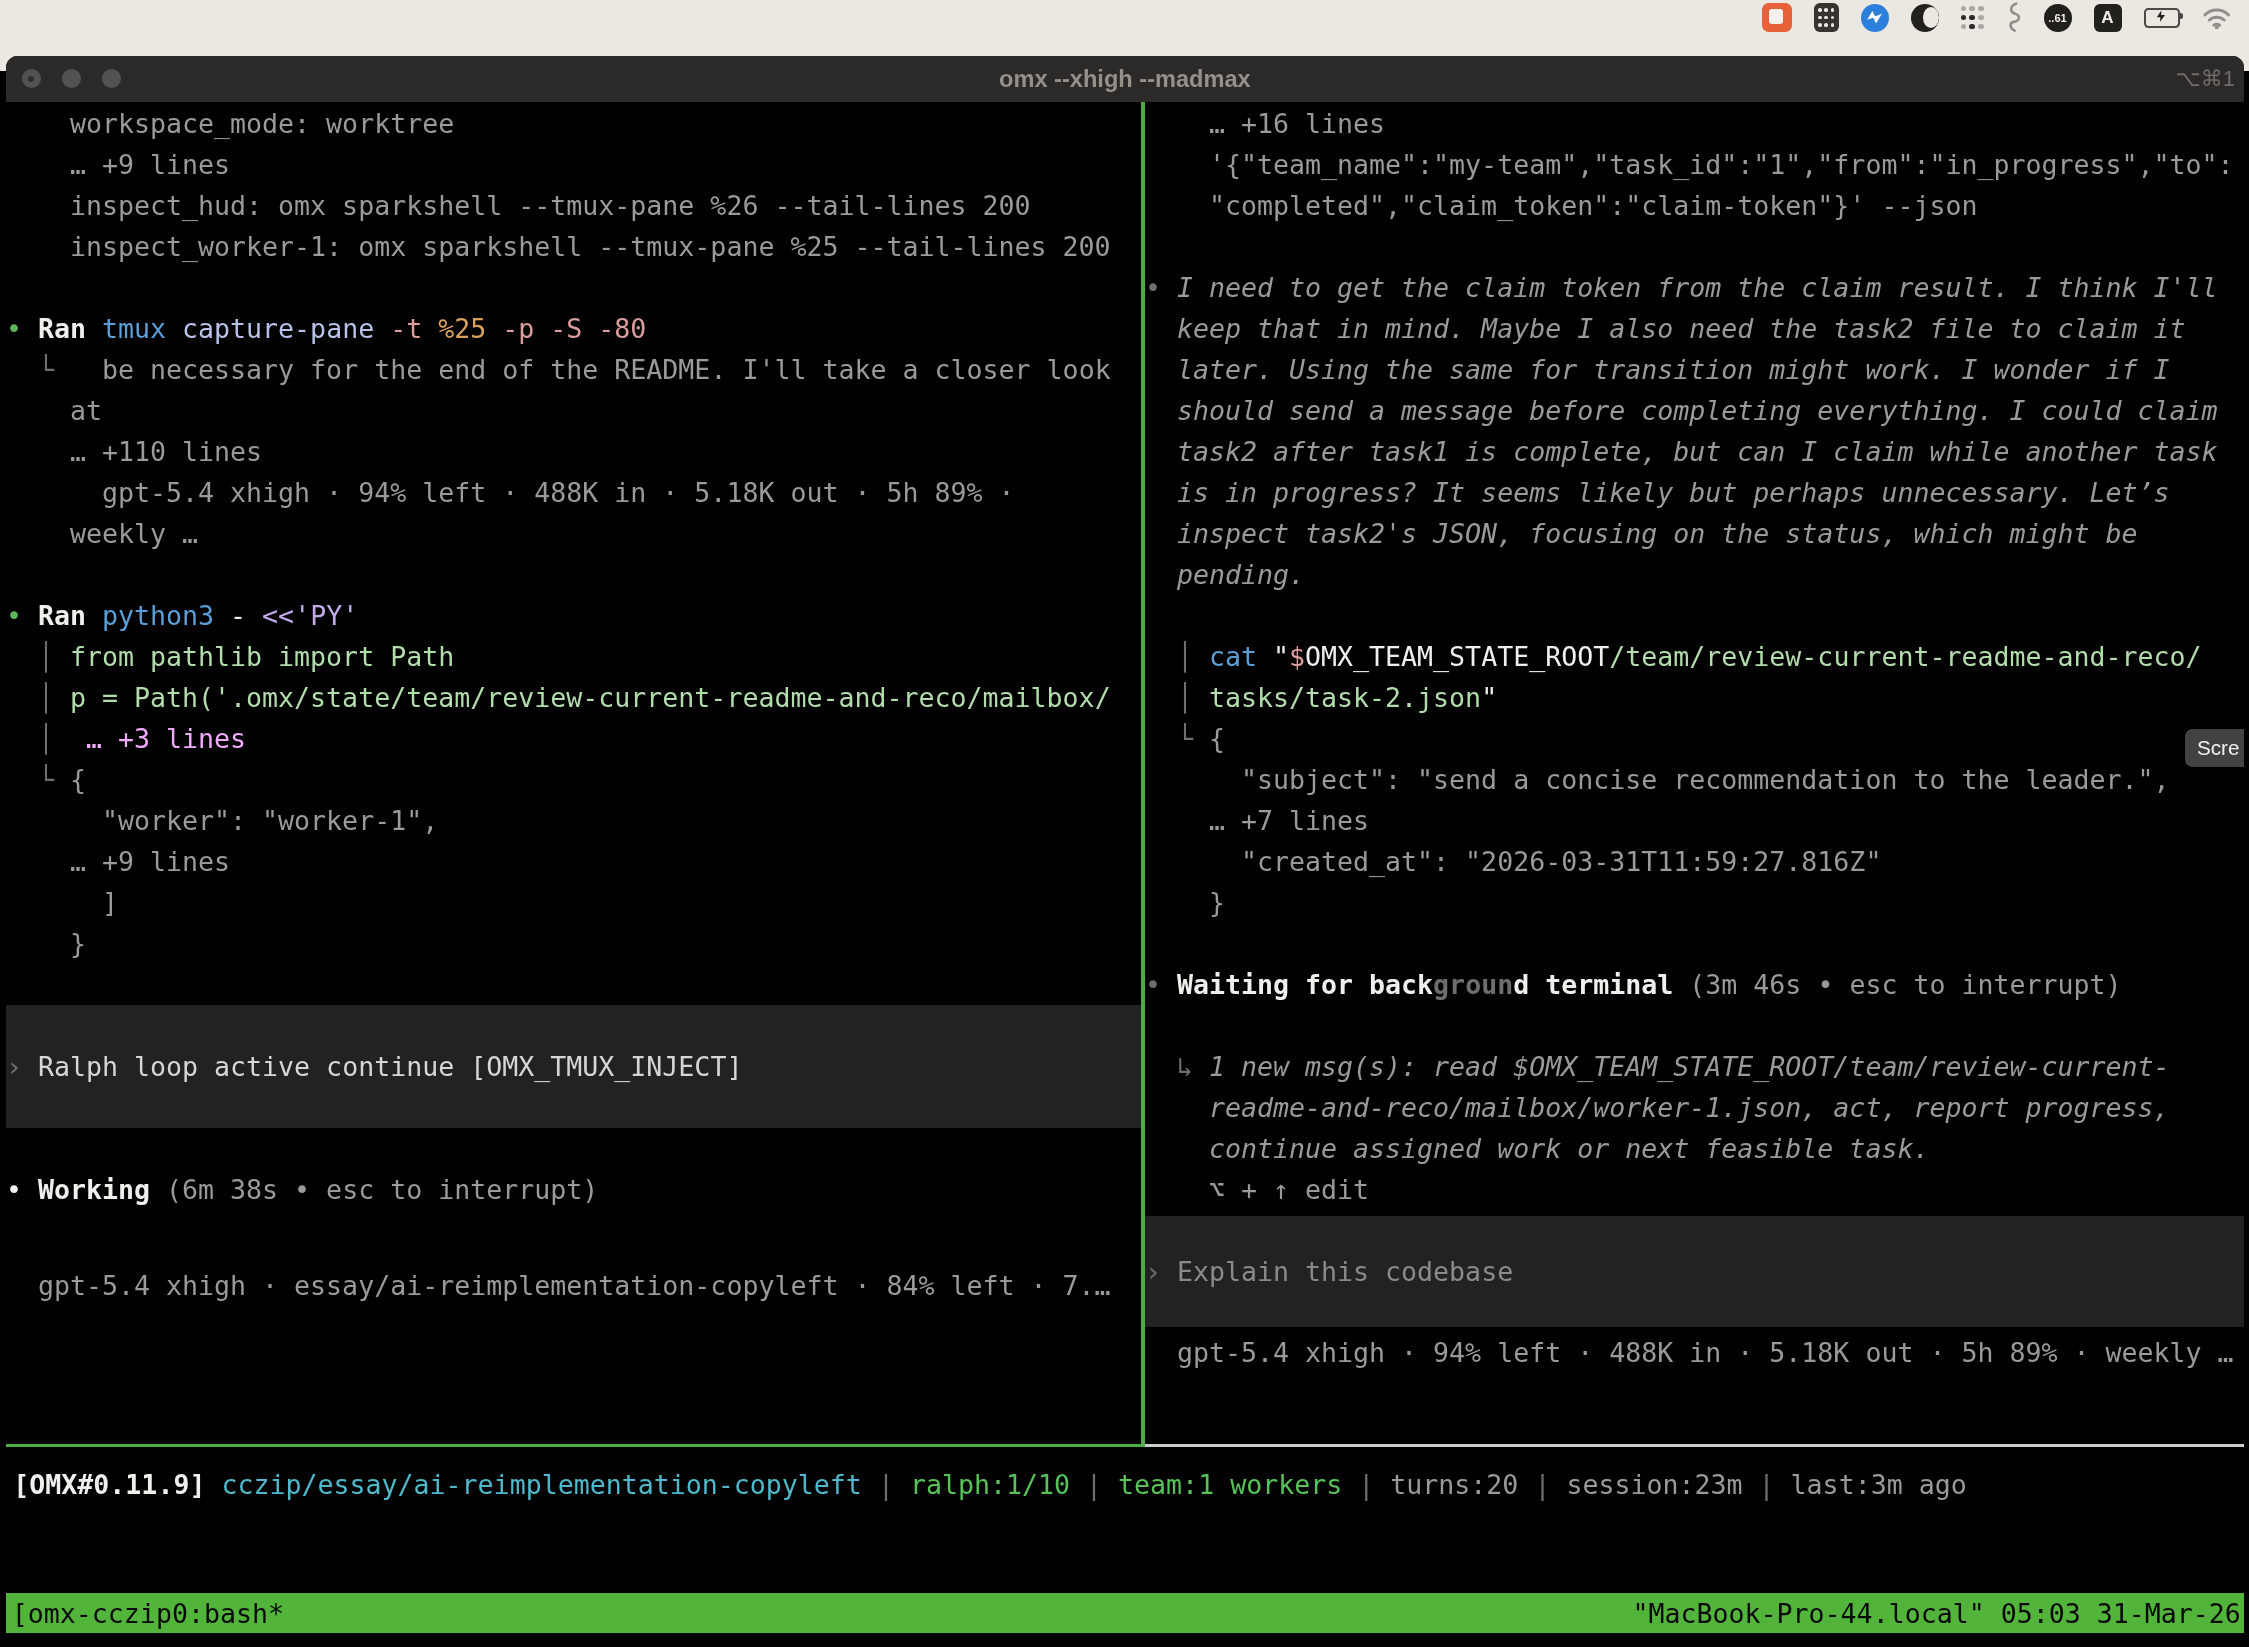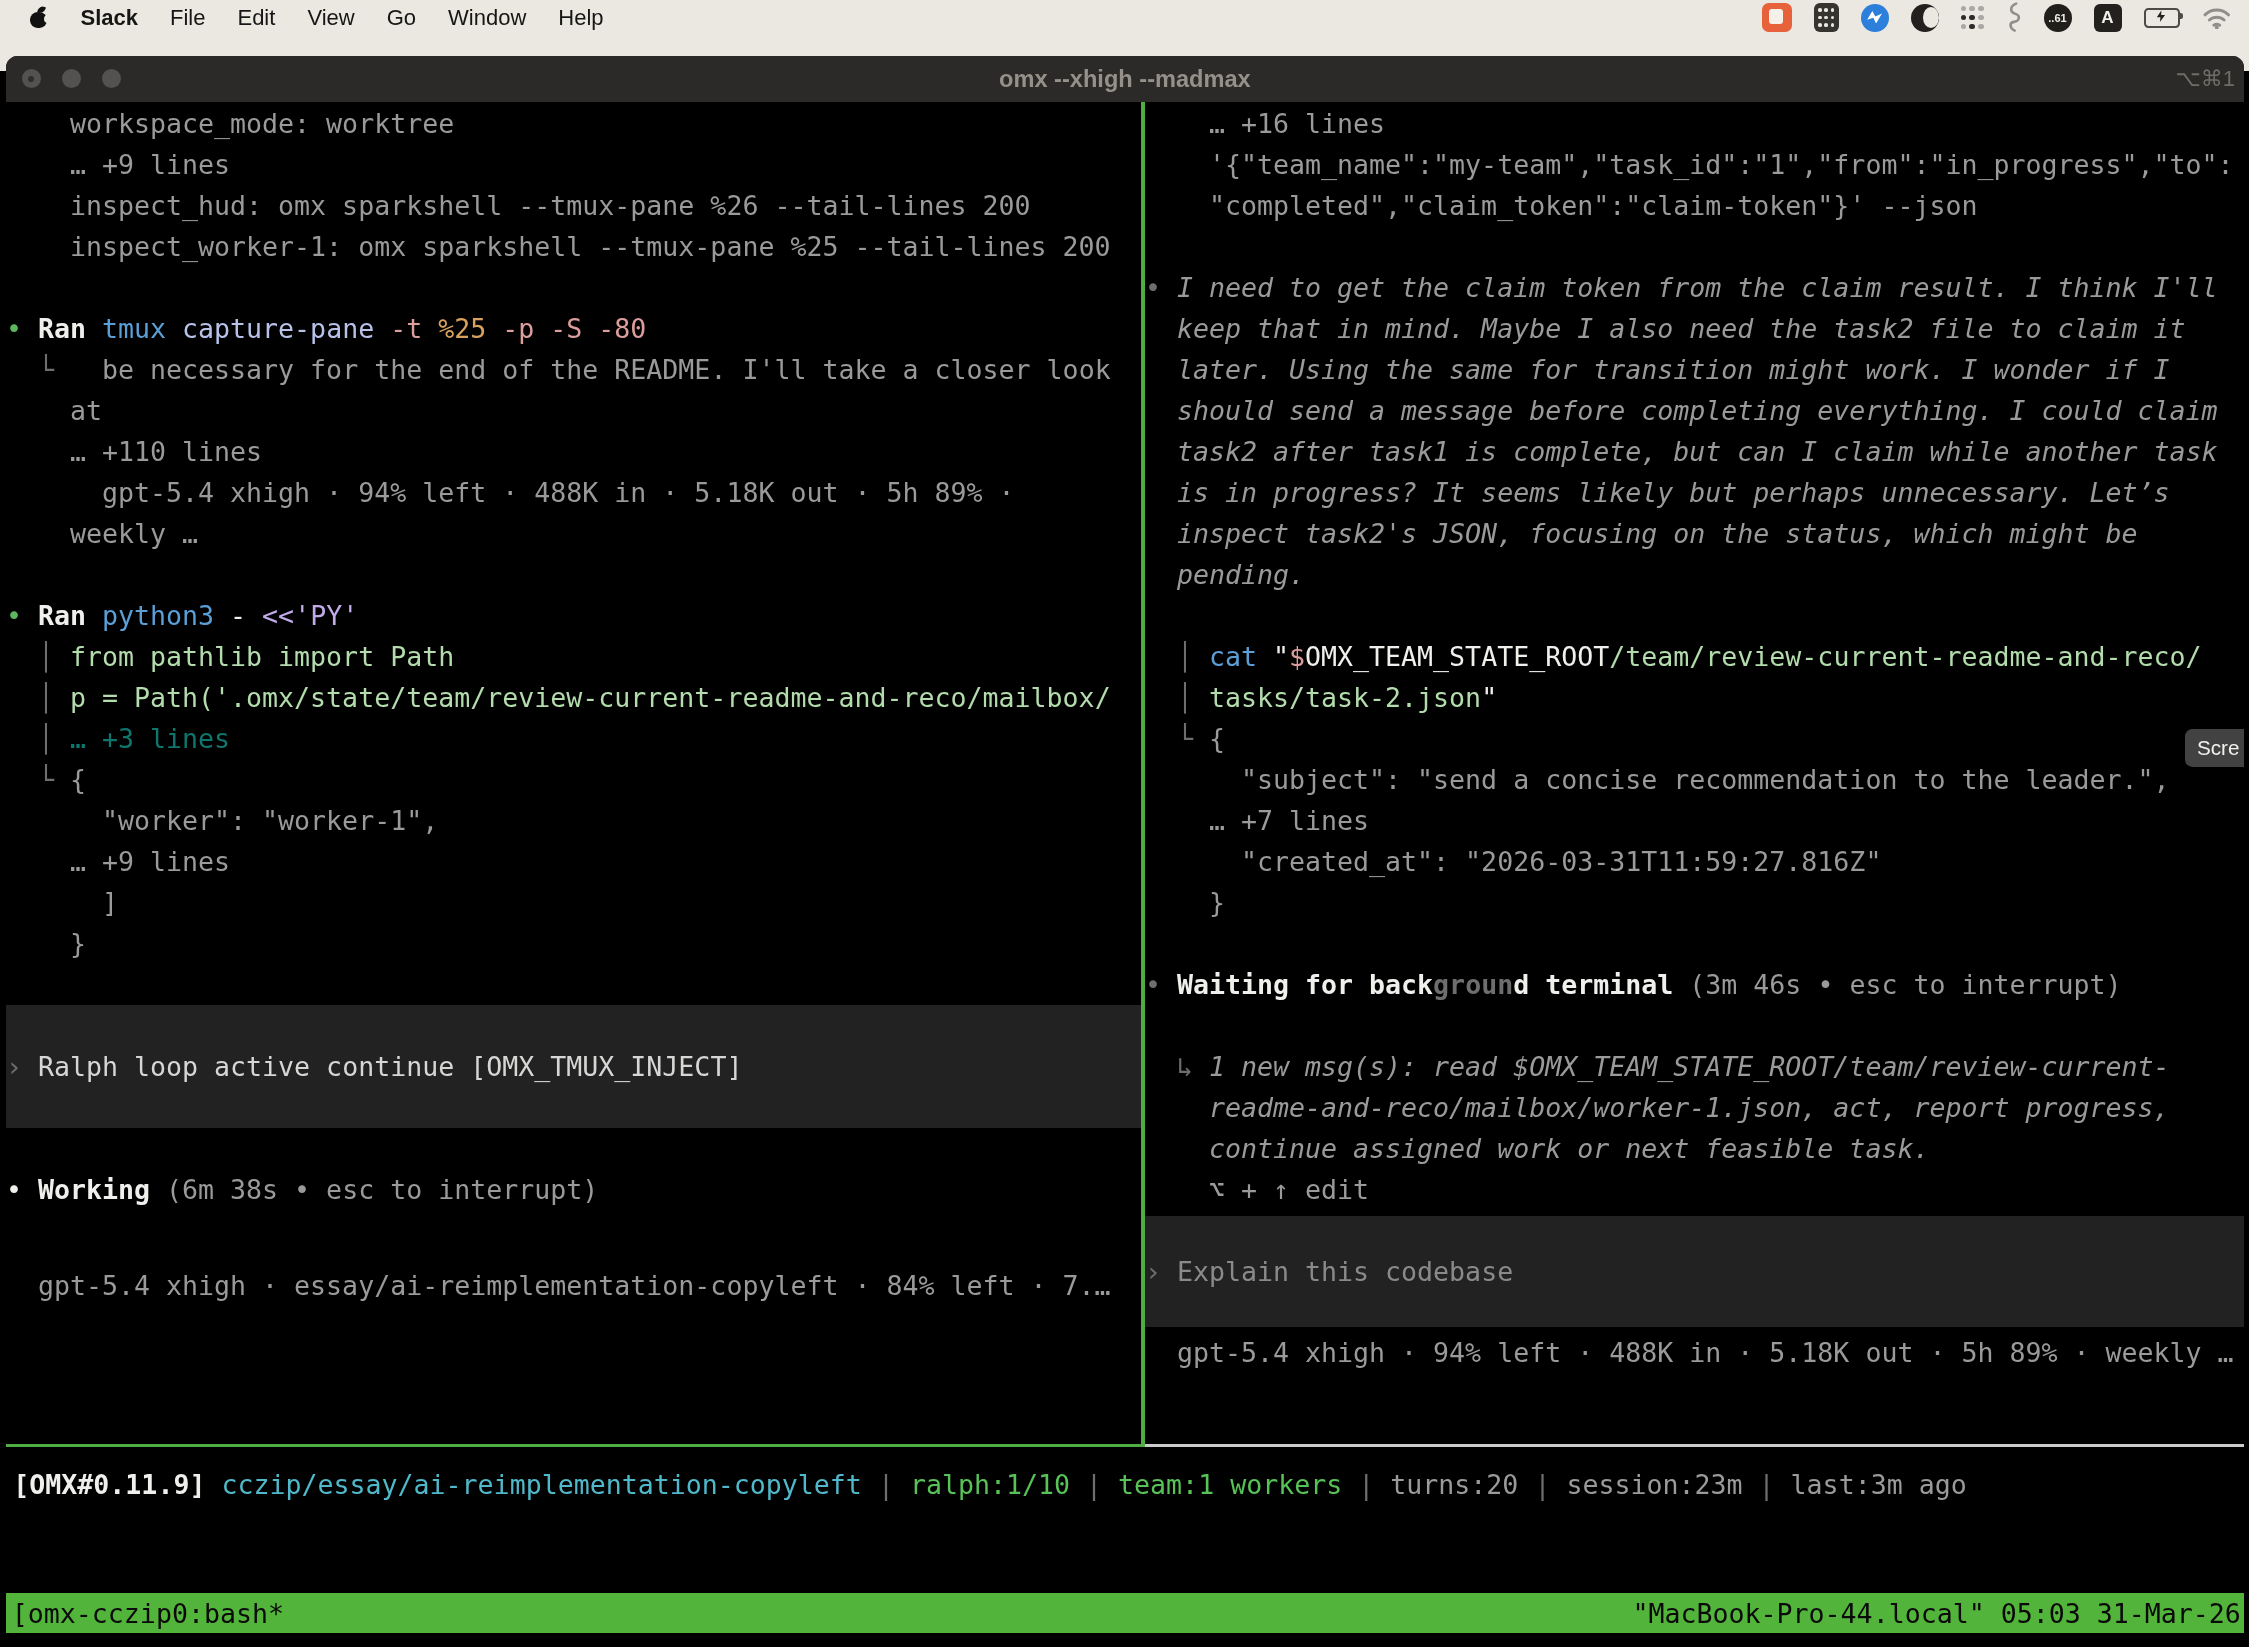--- a/index.html
+++ b/index.html
@@ -77,36 +77,20 @@
   .tmuxbar .lft{padding-left:5.9px;} .tmuxbar .rgt{padding-right:3px;}
 </style>
 </head>
 <body>
 
 <div class="screen">
 
   <div class="desktop-strip"></div>
 
   <div class="menubar">
-    <div class="menu-left">
-      <span class="apple">
-        <span class="body"></span>
-        <span class="bite"></span>
-        <span class="leaf"></span>
-      </span>
-      <span style="display:flex;gap:32px;">
-          <span class="menu-item bold">Slack</span>
-          <span class="menu-item">File</span>
-          <span class="menu-item">Edit</span>
-          <span class="menu-item">View</span>
-          <span class="menu-item">Go</span>
-          <span class="menu-item">Window</span>
-          <span class="menu-item">Help</span>
-        </span>
-    </div>
     <div class="menu-right">
       <span class="mi ic-slack"></span>
       <span class="mi ic-keypad">
           <i></i>
           <i></i>
           <i></i>
           <i></i>
           <i></i>
           <i></i>
           <i></i>
@@ -167,21 +151,21 @@
           <div class="tl"><span style="color: rgb(93, 183, 93);">• </span><span style="color: rgb(239, 239, 236); font-weight: bold;">Ran </span><span style="color: rgb(92, 159, 214);">tmux </span><span style="color: rgb(184, 194, 232);">capture-pane </span><span style="color: rgb(220, 157, 157);">-t </span><span style="color: rgb(217, 161, 94);">%25 </span><span style="color: rgb(220, 157, 157);">-p -S -80</span></div>
           <div class="tl"><span style="color: rgb(110, 110, 110);">  └   </span><span style="color: rgb(154, 154, 154);">be necessary for the end of the README. I'll take a closer look</span></div>
           <div class="tl"><span style="color: rgb(154, 154, 154);">    at</span></div>
           <div class="tl"><span style="color: rgb(154, 154, 154);">    … +110 lines</span></div>
           <div class="tl"><span style="color: rgb(154, 154, 154);">      gpt-5.4 xhigh · 94% left · 488K in · 5.18K out · 5h 89% ·</span></div>
           <div class="tl"><span style="color: rgb(154, 154, 154);">    weekly …</span></div>
           <div class="tl"></div>
           <div class="tl"><span style="color: rgb(93, 183, 93);">• </span><span style="color: rgb(239, 239, 236); font-weight: bold;">Ran </span><span style="color: rgb(92, 159, 214);">python3 </span><span style="color: rgb(239, 239, 236);">- </span><span style="color: rgb(192, 170, 232);">&lt;&lt;</span><span style="color: rgb(192, 170, 232);">'PY'</span></div>
           <div class="tl"><span style="color: rgb(110, 110, 110);">  │ </span><span style="color: rgb(179, 220, 173);">from pathlib import Path</span></div>
           <div class="tl"><span style="color: rgb(110, 110, 110);">  │ </span><span style="color: rgb(179, 220, 173);">p = Path('.omx/state/team/review-current-readme-and-reco/mailbox/</span></div>
-          <div class="tl"><span style="color: rgb(110, 110, 110);">  │ </span><span style="color: #0f766e;">… +3 lines</span></div>
+          <div class="tl"><span style="color: rgb(110, 110, 110);">  │ </span><span style="color: #f0abfc; margin-left: 16px;">… +3 lines</span></div>
           <div class="tl"><span style="color: rgb(110, 110, 110);">  └ </span><span style="color: rgb(154, 154, 154);">{</span></div>
           <div class="tl"><span style="color: rgb(154, 154, 154);">      "worker": "worker-1",</span></div>
           <div class="tl"><span style="color: rgb(154, 154, 154);">    … +9 lines</span></div>
           <div class="tl"><span style="color: rgb(154, 154, 154);">      ]</span></div>
           <div class="tl"><span style="color: rgb(154, 154, 154);">    }</span></div>
           <div class="tl"></div>
         </div>
       <div class="banner banner-ralph">
         <div class="tl"><span style="color: rgb(110, 110, 110);">› </span><span style="color: rgb(214, 214, 212);">Ralph loop active continue [OMX_TMUX_INJECT]</span></div>
       </div>

